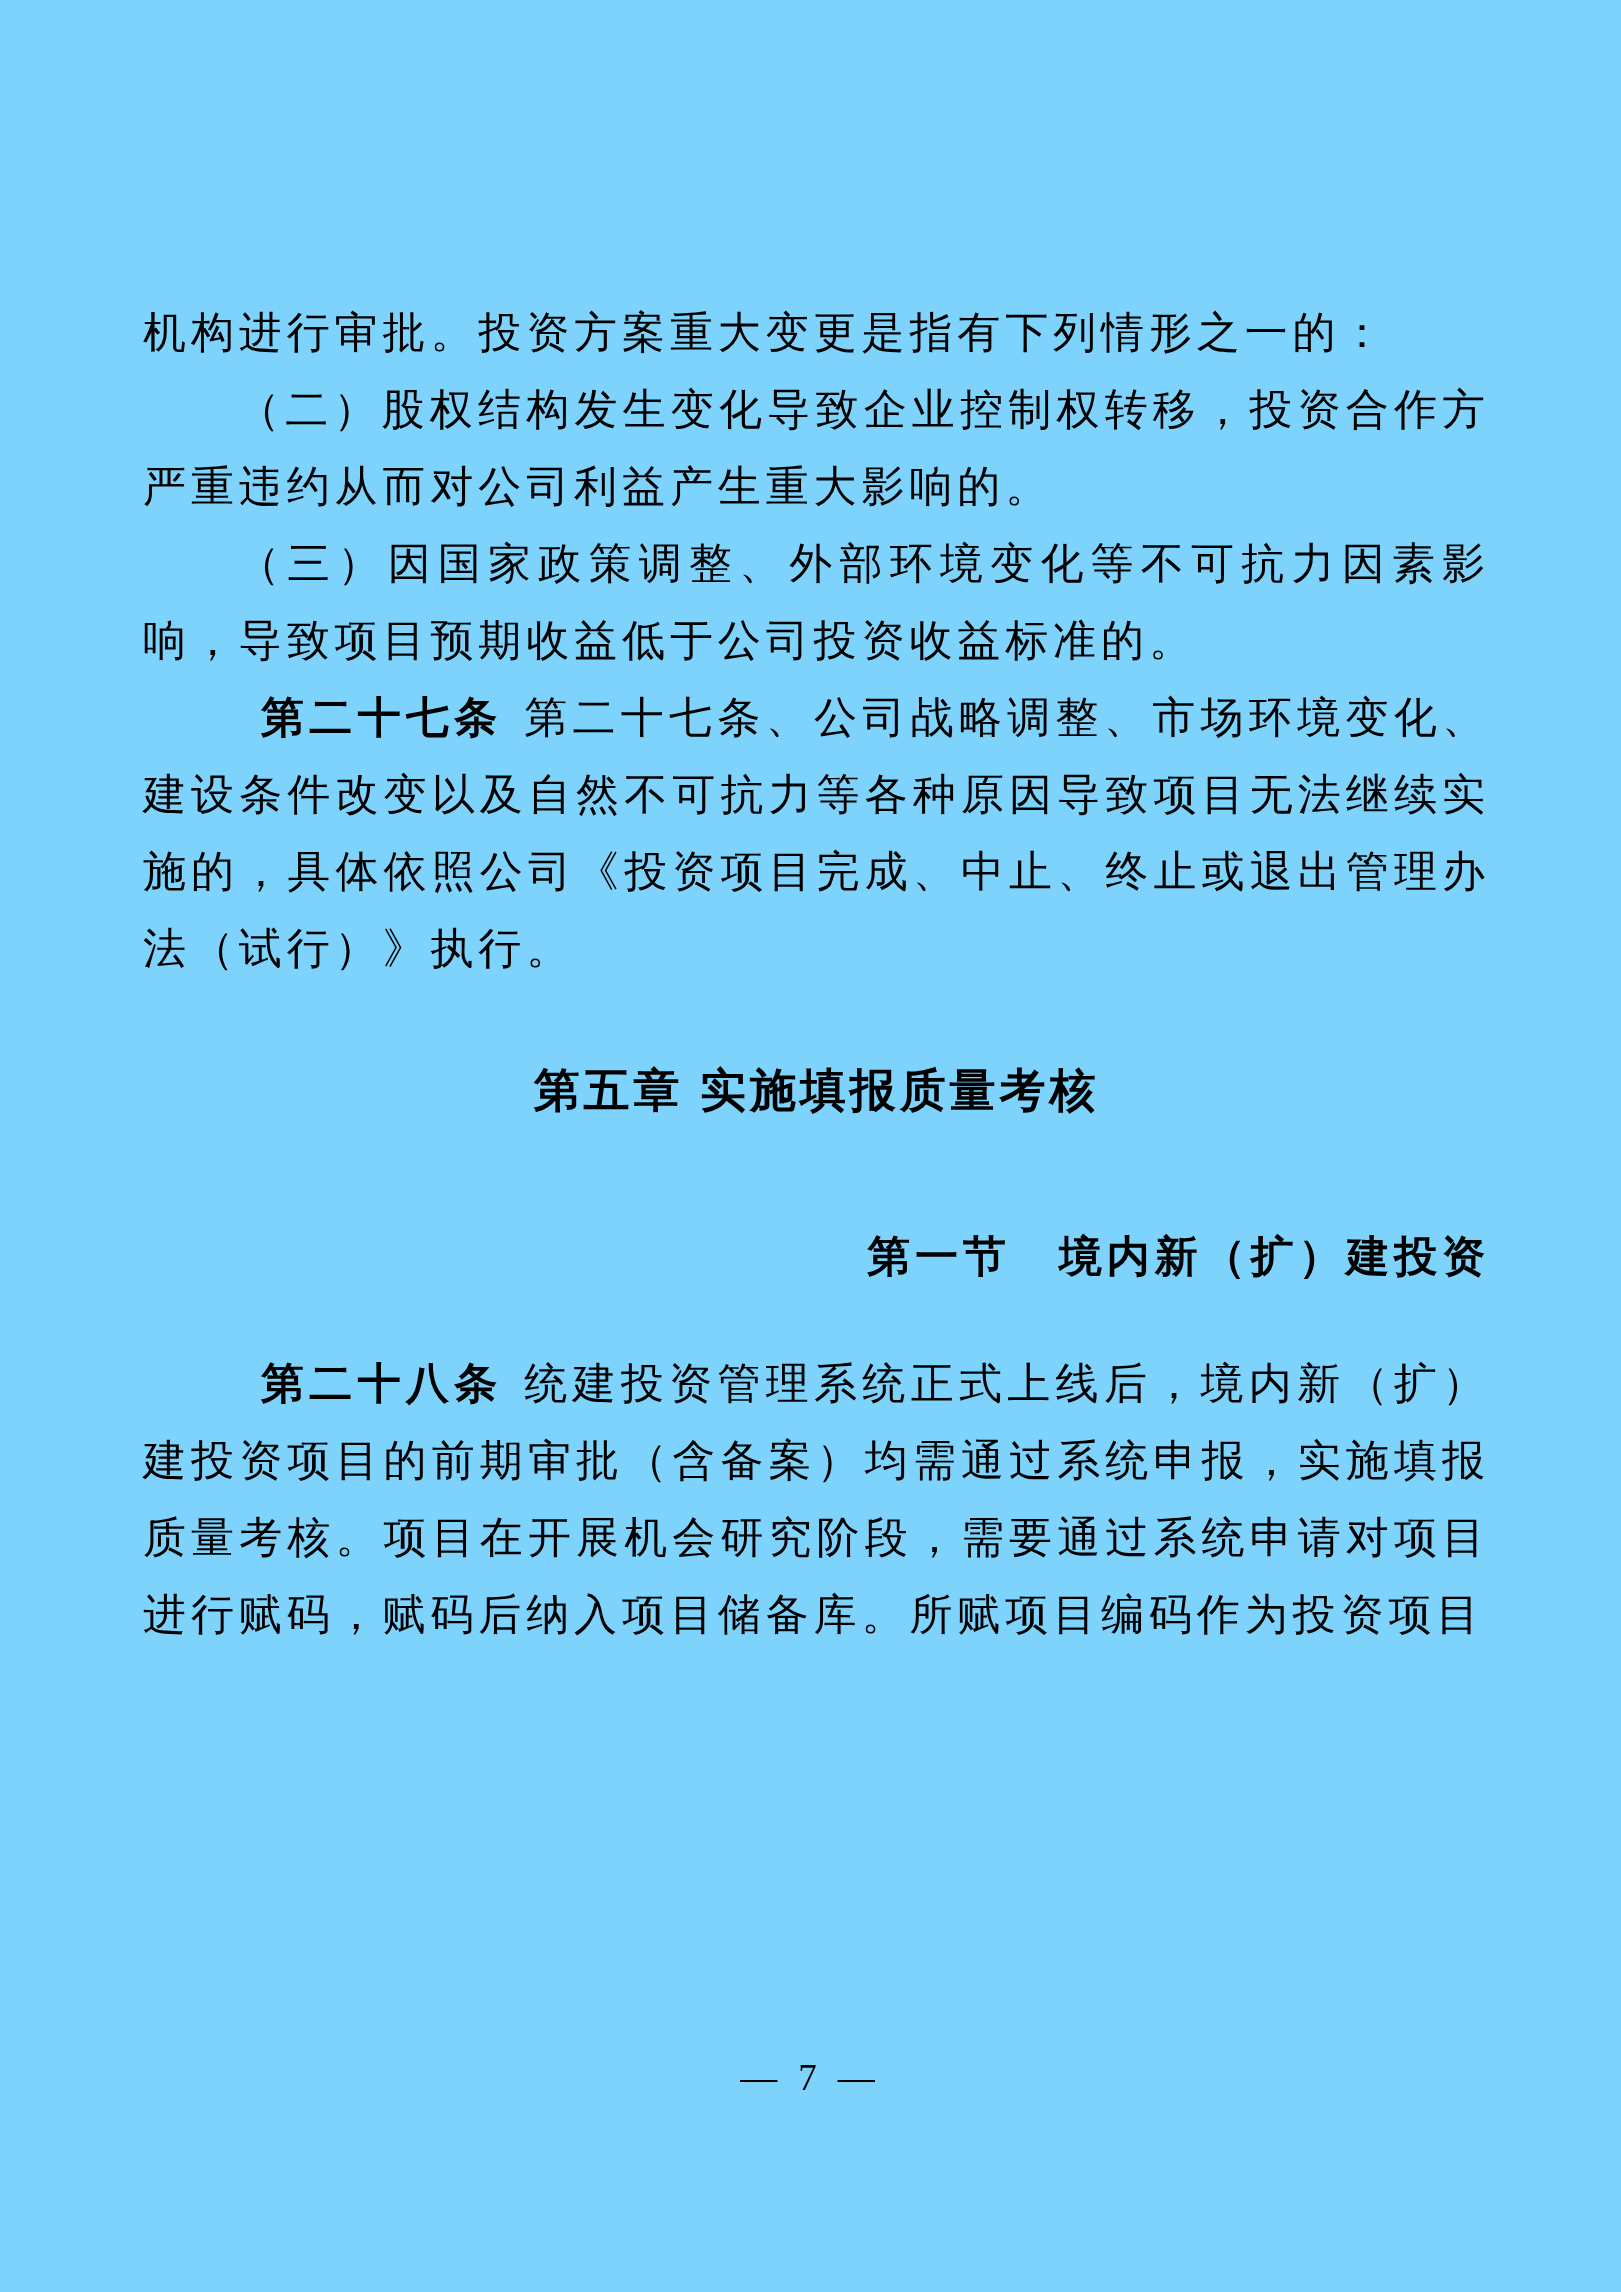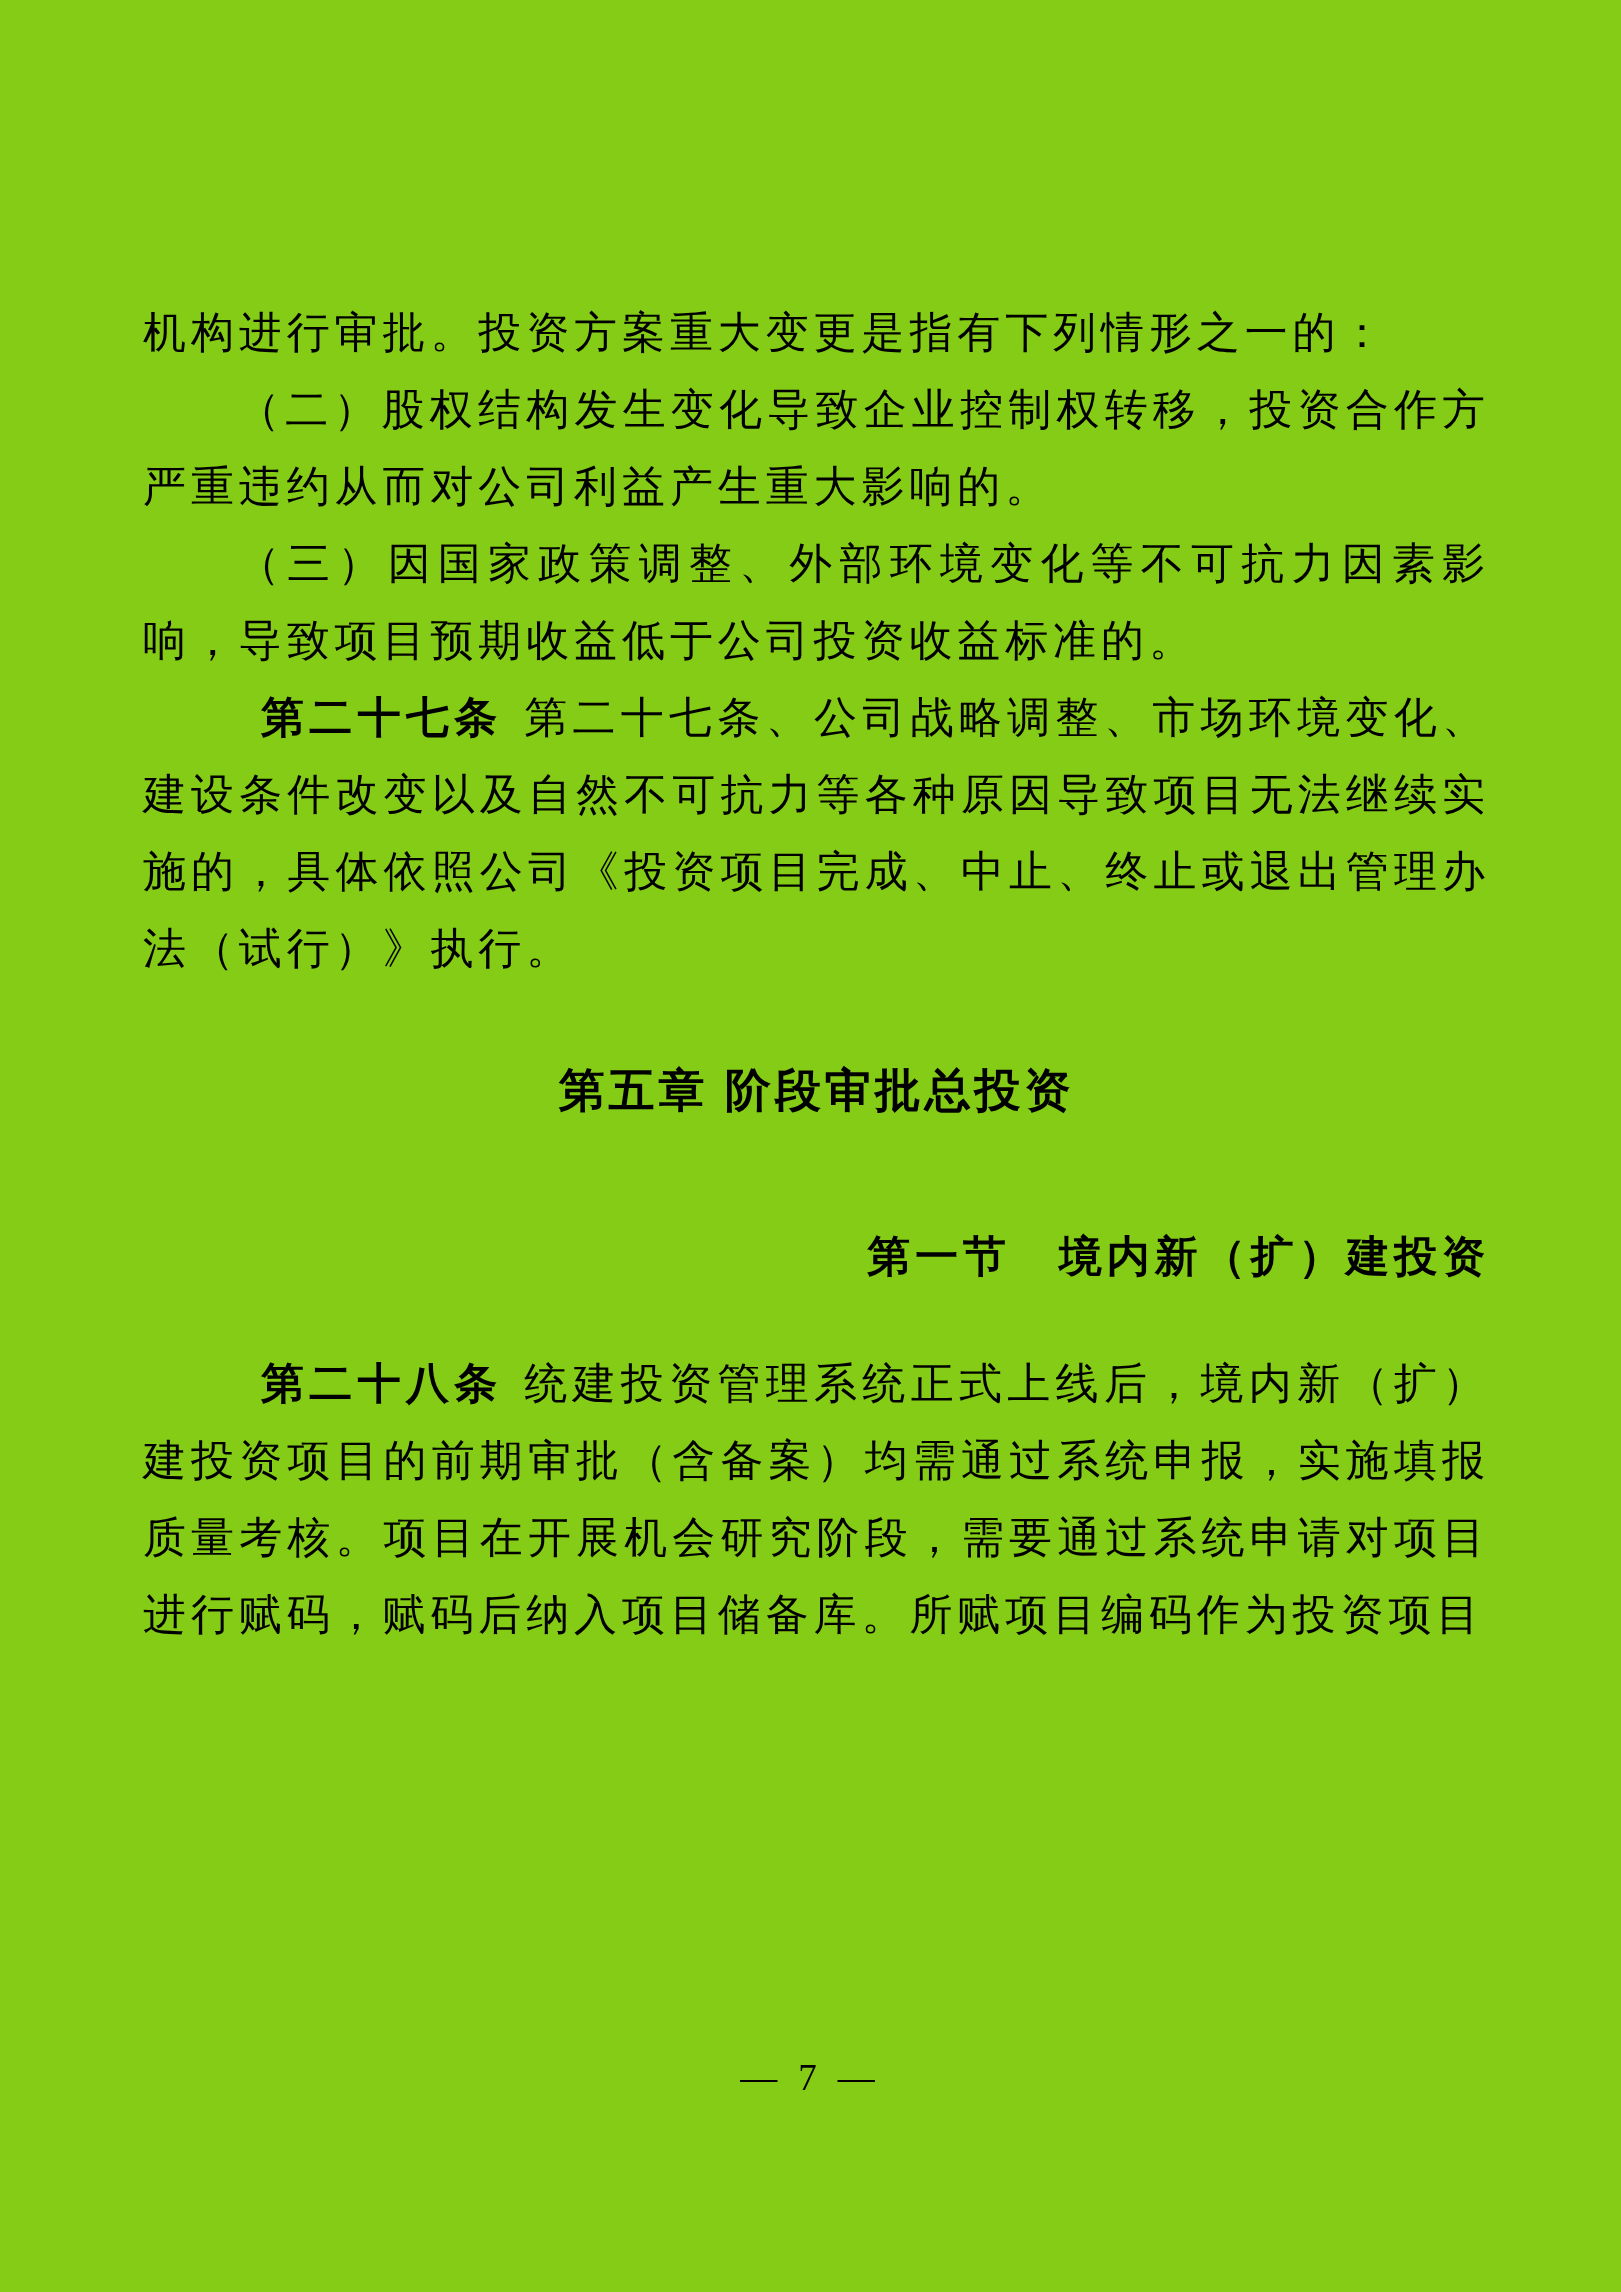--- a/index.html
+++ b/index.html
@@ -1,20 +1,20 @@
 <!DOCTYPE html>
 <html><head>
 <meta charset="utf-8">
 <style>
   html, body { margin: 0; padding: 0; background: #ffffff; }
   .page {
     position: relative;
     width: 1621px;
     height: 2293px;
-    background: #84cc16;
+    background: #7dd3fc;
     color: #000000;
     font-family: "Liberation Serif", "DejaVu Serif", serif;
     overflow: hidden;
   }
   .content {
     position: absolute;
     left: 143px;
     top: 294px;
     width: 1347px;
   }
@@ -72,21 +72,21 @@
 
     <p class="line indent">（二）股权结构发生变化导致企业控制权转移，投资合作方严重违约从而对公司利益产生重大影响的。</p>
 
     <p class="line indent">（三）因国家政策调整、外部环境变化等不可抗力因素影响，导致项目预期收益低于公司投资收益标准的。</p>
 
 
     <p class="line indent">
       <span class="lead">第二十七条</span><span>第二十七条、公司战略调整、市场环境变化、建设条件改变以及自然不可抗力等各种原因导致项目无法继续实施的，具体依照公司《投资项目完成、中止、终止或退出管理办法（试行）》执行。</span>
     </p>
 
-    <h1 class="chapter">第五章 阶段审批总投资</h1>
+    <h1 class="chapter">第五章 实施填报质量考核</h1>
 
     <h2 class="section">第一节　境内新（扩）建投资</h2>
 
     <p class="line indent">
       <span class="lead">第二十八条</span><span>统建投资管理系统正式上线后，境内新（扩）建投资项目的前期审批（含备案）均需通过系统申报，实施填报质量考核。项目在开展机会研究阶段，需要通过系统申请对项目进行赋码，赋码后纳入项目储备库。所赋项目编码作为投资项目</span>
     </p>
 
   </div>
 
   <div class="footer">— 7 —</div>

